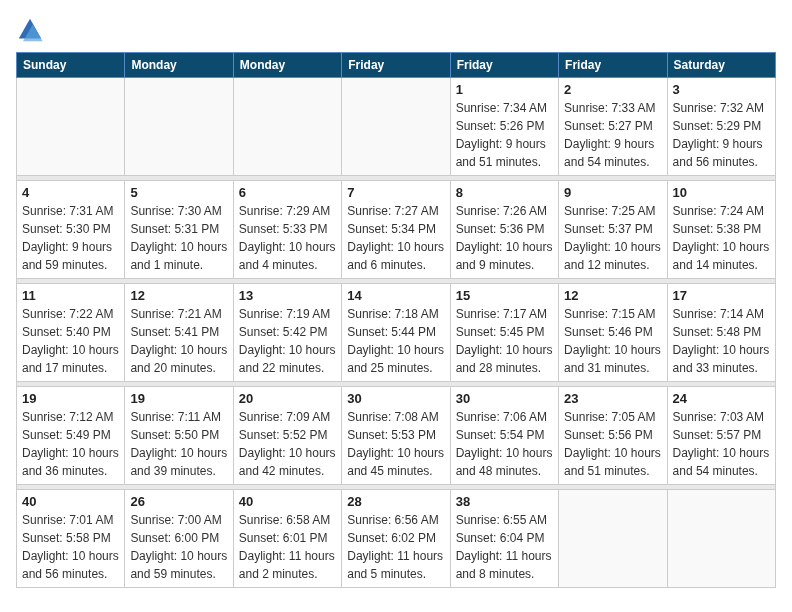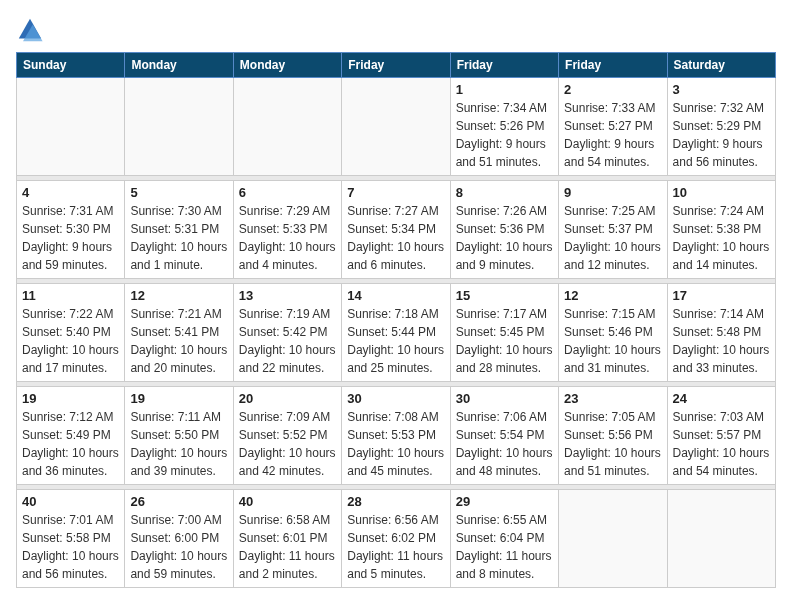--- a/index.html
+++ b/index.html
@@ -359,21 +359,21 @@
       </td>
         <td>
         <span class="day-number">28</span>
         <div class="day-info">
           Sunrise: 6:56 AM<br>
           Sunset: 6:02 PM<br>
           Daylight: 11 hours and 5 minutes.
         </div>
       </td>
         <td>
-        <span class="day-number">29</span>
+        <span class="day-number">38</span>
         <div class="day-info">
           Sunrise: 6:55 AM<br>
           Sunset: 6:04 PM<br>
           Daylight: 11 hours and 8 minutes.
         </div>
       </td>
         <td class="empty"></td>
         <td class="empty"></td>
       </tr>
     </tbody>

